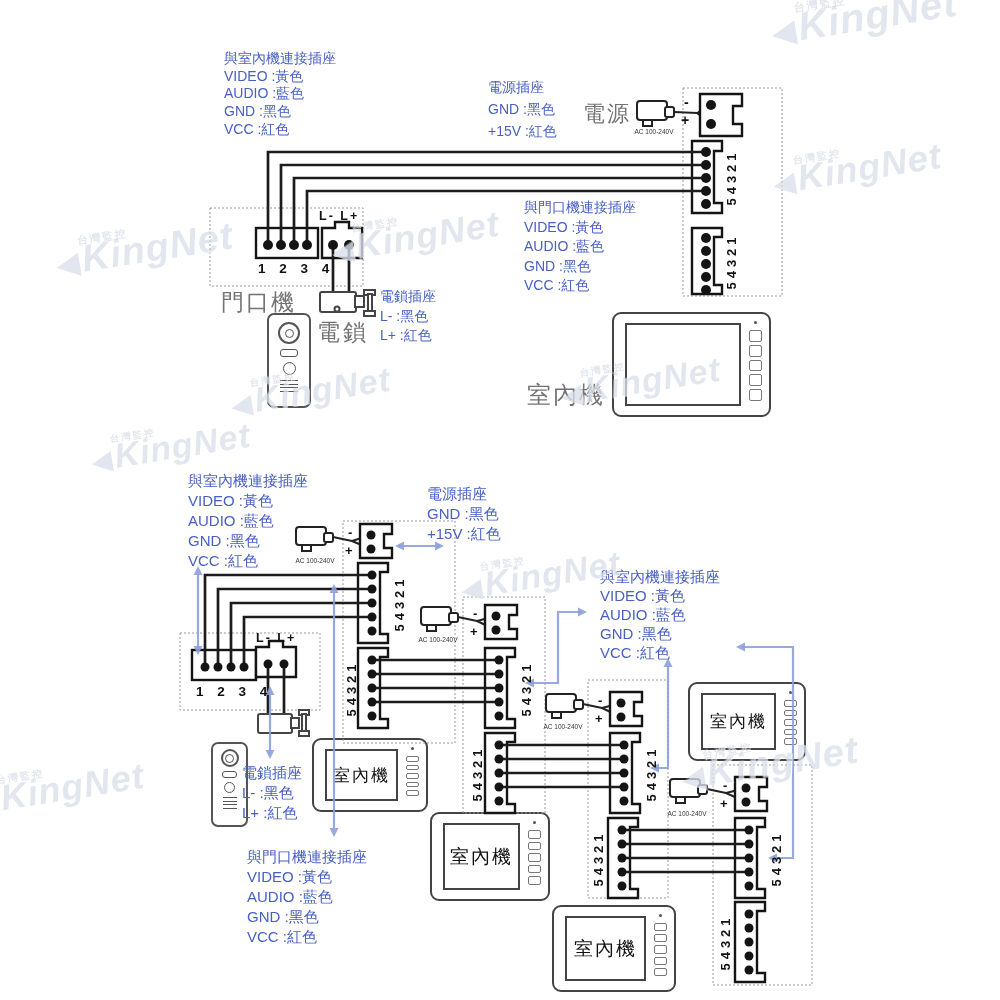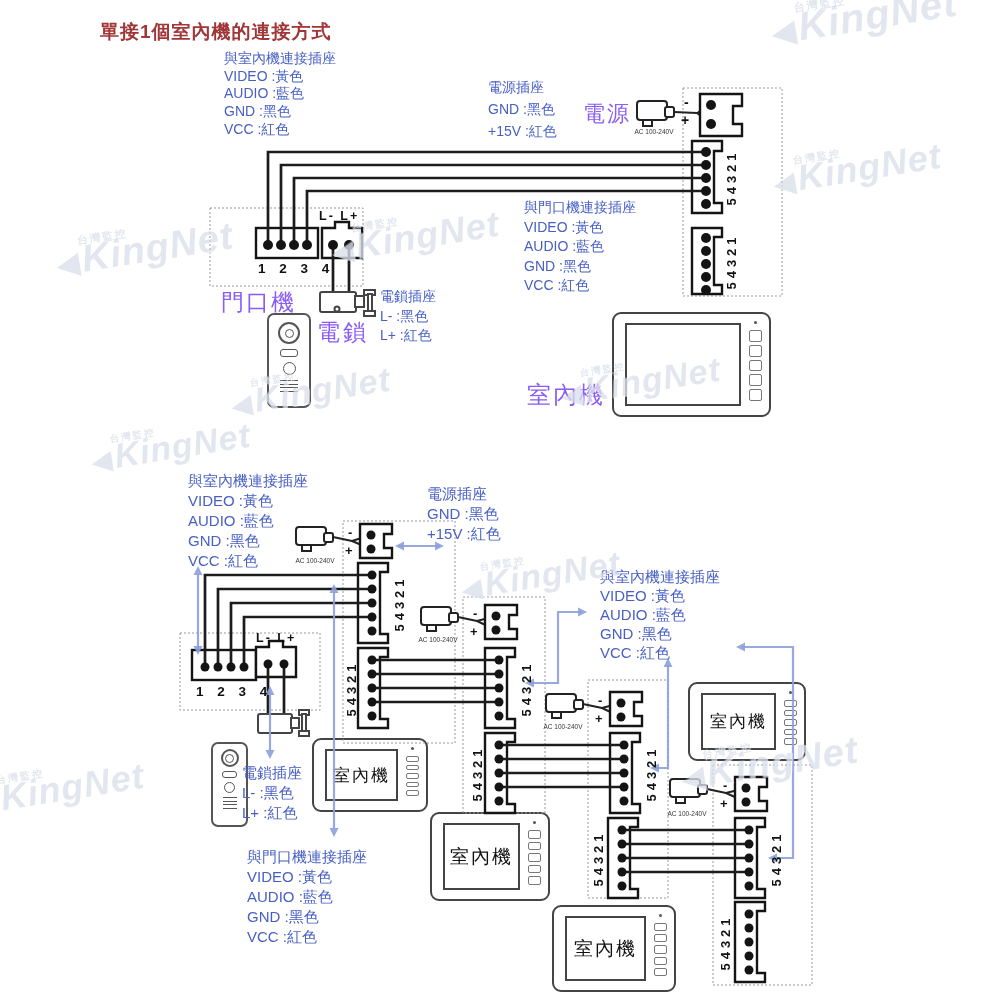--- a/index.html
+++ b/index.html
@@ -4,21 +4,21 @@
 <style>
   html,body{margin:0;padding:0;background:#fff}
   .canvas{position:relative;width:1000px;height:1000px;background:#fff;overflow:hidden;
           font-family:"Liberation Sans","DejaVu Sans",sans-serif}
   .sec-title{position:absolute;z-index:3;color:#A03638;font-size:19px;font-weight:700;letter-spacing:1px;white-space:nowrap}
   .lbl{position:absolute;z-index:3;color:#4860C4;white-space:nowrap}
   .lbl span{display:block}
   .f14{font-size:14px}.f15{font-size:15px}
   .lh18 span{line-height:17.7px}.lh195 span{line-height:19.6px}.lh19 span{line-height:19px}
   .lh20 span{line-height:20px}.lh22 span{line-height:22px}
-  .dev{position:absolute;z-index:3;color:#8b5cf6;white-space:nowrap}
+  .dev{position:absolute;z-index:3;color:#737373;white-space:nowrap}
   .pin-num{position:absolute;z-index:3;color:#111;font-weight:700;font-size:13.5px;letter-spacing:5px;white-space:nowrap}
   .pins5{position:absolute;z-index:3;width:72px;text-align:center;color:#111;font-weight:700;font-size:13px;
          letter-spacing:4px;transform:rotate(-90deg);white-space:nowrap}
   .sign{position:absolute;z-index:3;color:#111;font-weight:700;font-size:14px}
   .cap{position:absolute;z-index:3;width:54px;text-align:center;color:#333;font-size:6.5px;white-space:nowrap}
   .monitor{position:absolute;z-index:1;background:#fff;border:2px solid #444;border-radius:9px}
   .monitor .screen{position:absolute;left:11px;top:9px;bottom:9px;right:28px;border:2px solid #444;
                    display:flex;align-items:center;justify-content:center;font-size:19px;letter-spacing:2px;color:#111}
   .monitor .btns{position:absolute;right:7px;top:16px;bottom:14px;width:13px;display:flex;flex-direction:column;gap:3px}
   .monitor .btns i{flex:1;border:1.5px solid #777;border-radius:2px;background:#fff}
@@ -332,21 +332,20 @@
         <polygon points="270,759 265.5,750 274.5,750"></polygon>
       <polygon points="525,683 534,678.5 534,687.5"></polygon>
         <polygon points="587,612 578,607.5 578,616.5"></polygon>
       <polygon points="668,658 663.5,667 672.5,667"></polygon>
         <polygon points="650,768 659,763.5 659,772.5"></polygon>
       <polygon points="736,647 745,642.5 745,651.5"></polygon>
         <polygon points="768,858 777,853.5 777,862.5"></polygon>
     </g>
   </svg>
 
-  <div class="sec-title" style="left:100px;top:19px">單接1個室內機的連接方式</div>
 
   <div class="lbl f14 lh18" style="left:224px;top:50px">
     <span>與室內機連接插座</span>
     <span>VIDEO :黃色</span>
     <span>AUDIO :藍色</span>
     <span>GND :黑色</span>
     <span>VCC :紅色</span>
   </div>
   <div class="lbl f14 lh22" style="left:488px;top:76px">
     <span>電源插座</span>

